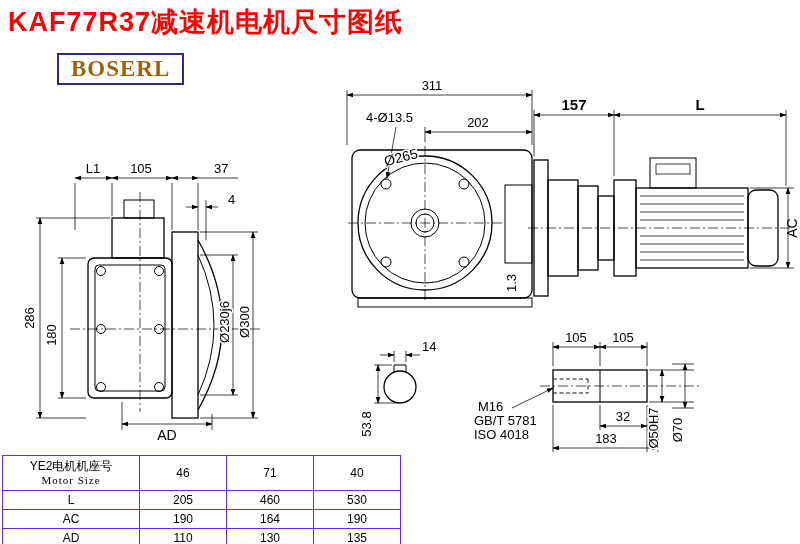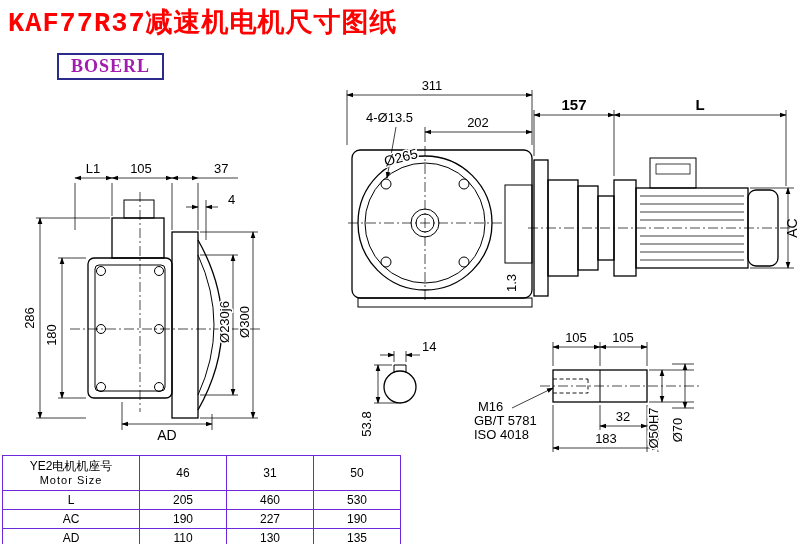--- a/index.html
+++ b/index.html
@@ -1,38 +1,38 @@
 <!DOCTYPE html>
 <html><head>
 <meta charset="utf-8">
 <style>
   html,body{margin:0;padding:0;background:#fff;}
   .page{position:relative;width:800px;height:544px;background:#fff;overflow:hidden;
         font-family:"Liberation Sans",sans-serif;}
   .title{position:absolute;left:8px;top:4px;font-size:27px;font-weight:bold;color:#fe0000;
-         font-family:Liberation Mono, monospace;letter-spacing:1px;}
-  .logo{position:absolute;left:57px;top:53px;border:2px solid #2b2b8c;color:#a21caf;
+         font-family:Liberation Sans, sans-serif;letter-spacing:1px;}
+  .logo{position:absolute;left:57px;top:53px;border:2px solid #2b2b8c;color:#a16207;
         background:#fff;font-family:"Liberation Serif",serif;font-weight:bold;
-        font-size:18px;padding:1px 12px;letter-spacing:1px;}
+        font-size:23px;padding:1px 12px;letter-spacing:1px;}
   .drawing{position:absolute;left:0;top:0;}
   svg text{font-family:"Liberation Sans",sans-serif;font-size:13px;fill:#000;}
   svg text.big{font-size:15px;font-weight:bold;}
   svg text.med{font-size:14px;}
   .halo{paint-order:stroke;stroke:#fff;stroke-width:3px;}
   .ln{stroke:#000;stroke-width:1.3;fill:none;}
   .ln2{stroke:#000;stroke-width:1;fill:none;}
   .thin{stroke:#000;stroke-width:0.75;fill:none;}
   .cl{stroke:#000;stroke-width:0.7;fill:none;stroke-dasharray:10 3 2 3;}
   .dash{stroke:#000;stroke-width:0.9;fill:none;stroke-dasharray:4 2.5;}
   .spec-table{position:absolute;left:2px;top:455px;border-collapse:collapse;
               font-size:12px;text-align:center;color:#000;}
   .spec-table td{border:1px solid #6d28d9;padding:0 12px;height:18px;}
   .spec-table td.hdr{width:112px;height:34px;line-height:1.2;}
   .spec-table td.val{width:62px;}
-  .spec-table .en{font-family:Liberation Sans, sans-serif;font-size:11px;letter-spacing:1px;}
+  .spec-table .en{font-family:Liberation Serif, serif;font-size:11px;letter-spacing:1px;}
 </style>
 </head>
 <body>
 
 <div class="page">
 
   <div class="title">KAF77R37减速机电机尺寸图纸</div>
   <div class="logo">BOSERL</div>
 
   <svg class="drawing" width="800" height="544" viewBox="0 0 800 544">
@@ -234,33 +234,33 @@
   </svg>
 
   <table class="spec-table">
     <tbody>
       <tr>
         <td class="hdr">
           <div>YE2电机机座号</div>
           <div class="en">Motor Size</div>
         </td>
         <td class="val">46</td>
-        <td class="val">31</td>
-        <td class="val">50</td>
+        <td class="val">71</td>
+        <td class="val">40</td>
       </tr>
       <tr>
         <td>L</td>
         <td class="val">205</td>
         <td class="val">460</td>
         <td class="val">530</td>
       </tr>
       <tr>
         <td>AC</td>
         <td class="val">190</td>
-        <td class="val">227</td>
+        <td class="val">164</td>
         <td class="val">190</td>
       </tr>
       <tr>
         <td>AD</td>
         <td class="val">110</td>
         <td class="val">130</td>
         <td class="val">135</td>
       </tr>
     </tbody>
   </table>

